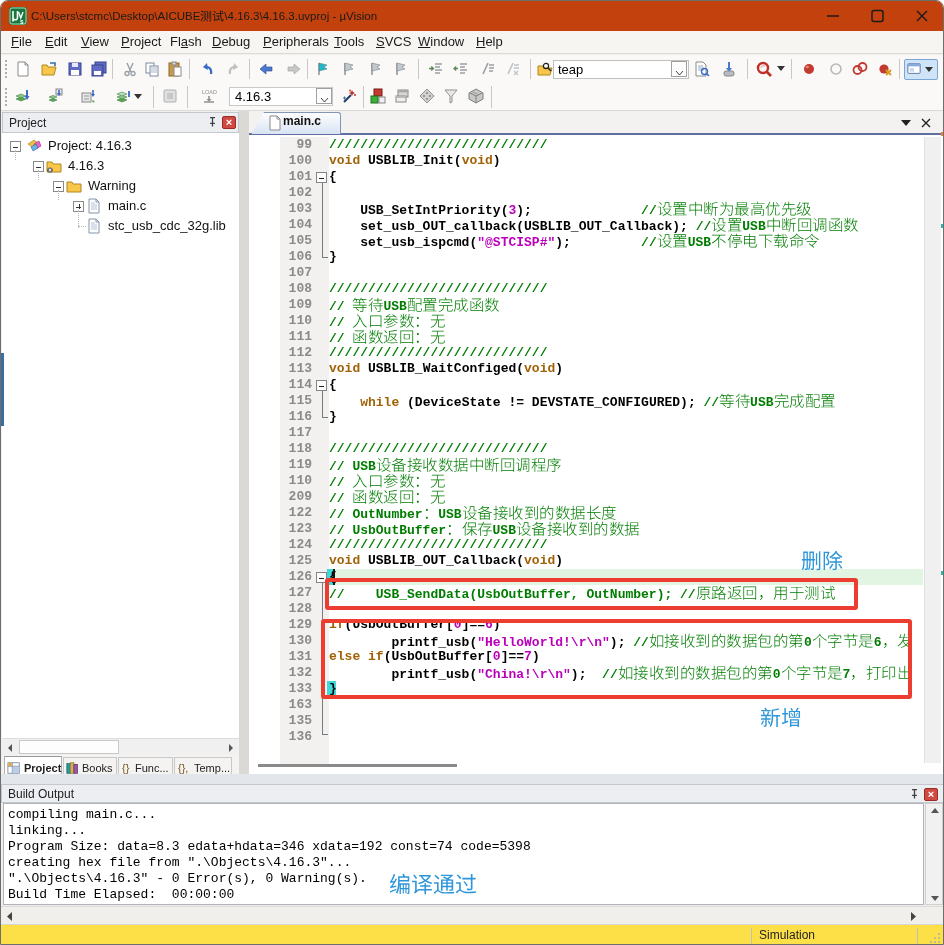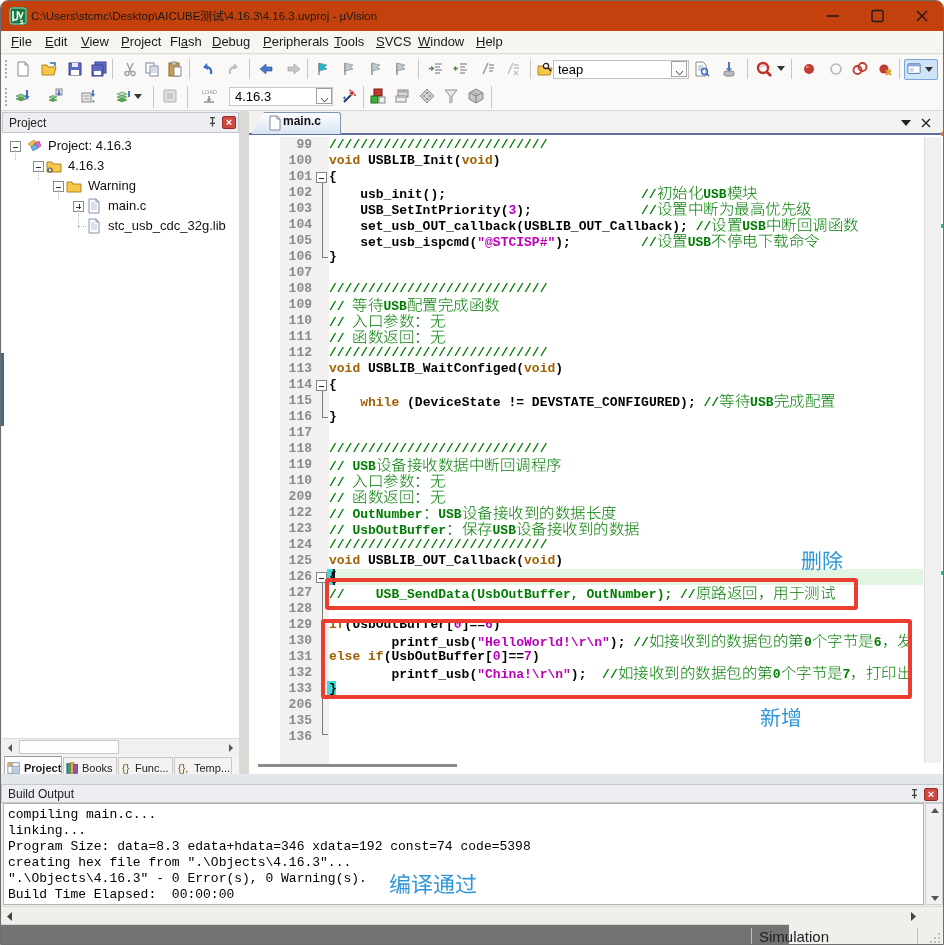--- a/index.html
+++ b/index.html
@@ -38,21 +38,21 @@
 .fb{position:absolute;width:11px;height:11px;background:#fdfdfd;border:1px solid #848484;z-index:3}
 .fb i{position:absolute;background:#222}
 .fb .fh{left:2px;top:4.5px;width:5px;height:1px}
 .fline{position:absolute;width:1px;background:#7a7a7a;z-index:2}
 .ftick{position:absolute;height:1px;background:#7a7a7a;z-index:2}
 .redbox{position:absolute;border:4px solid #ed3c30;border-radius:3px;z-index:5}
 .blab{position:absolute;color:#2e96d8;z-index:6}
 #bo{position:absolute;left:0;top:783px;width:944px;height:122px}
 #bohead{position:absolute;left:0;top:0;width:944px;height:19px;background:#eceef2;border:1px solid #c4c8cc;font-size:12px;color:#222;line-height:18px}
 #botext{position:absolute;left:2px;top:19px;width:921px;height:102px;background:#fff;border:1px solid #b0b4b8;font:13px/16px "Liberation Mono",monospace;color:#000;white-space:pre;padding:3px 0 0 4px}
-#statusbar{position:absolute;left:0;top:923px;width:788px;height:22px;background:#737373;border-top:1px solid #d8d6d2;font-size:15px;color:#222}
+#statusbar{position:absolute;left:0;top:923px;width:944px;height:22px;background:#fde047;border-top:1px solid #d8d6d2;font-size:12px;color:#222}
 .vline{position:absolute;width:1px;background:#c2c0be}
 .combo{position:absolute;background:#fff;border:1px solid #a8a8a8}
 .chev{position:absolute;border:1px solid #a0a0a0;background:#fdfdfd;text-align:center}
 
 </style></head><body>
 <div id="win">
 <svg width="0" height="0" style="position:absolute">
 <defs>
 <symbol id="u4e0b" viewBox="0 0 1000 1000">
           <path fill="currentColor" transform="translate(0,880) scale(1,-1)" d="M58 760V711H456V-74H506V485C629 422 774 334 851 275L882 319C801 378 641 471 516 531L506 520V711H943V760Z"></path>
@@ -683,31 +683,20 @@
 </div>
 <div id="gutter"></div>
 <div class="abs" style="left:78px;top:458px;width:596px;height:16px;background:#e2f5e2;z-index:1"></div>
 <div class="ln" style="left:31px;top:26px">99</div>
 <div class="cl" style="top:26px;z-index:2;left:80px"><span class="g">////////////////////////////</span></div>
 <div class="ln" style="left:31px;top:42px">100</div>
 <div class="cl" style="top:42px;z-index:2;left:80px"><span class="b">void</span> USBLIB_Init(<span class="b">void</span>)</div>
 <div class="ln" style="left:31px;top:58px">101</div>
 <div class="cl" style="top:58px;z-index:2;left:80px">{</div>
 <div class="ln" style="left:31px;top:74px">102</div>
-<div class="cl" style="top:74px;z-index:2;left:80px">    usb_init();                         <span class="g">//<svg class="k15" viewBox="0 0 1000 1000">
-              <use href="#u521d"></use>
-            </svg><svg class="k15" viewBox="0 0 1000 1000">
-              <use href="#u59cb"></use>
-            </svg><svg class="k15" viewBox="0 0 1000 1000">
-              <use href="#u5316"></use>
-            </svg>USB<svg class="k15" viewBox="0 0 1000 1000">
-              <use href="#u6a21"></use>
-            </svg><svg class="k15" viewBox="0 0 1000 1000">
-              <use href="#u5757"></use>
-            </svg></span></div>
 <div class="ln" style="left:31px;top:90px">103</div>
 <div class="cl" style="top:90px;z-index:2;left:80px">    USB_SetIntPriority(<span class="m">3</span>);              <span class="g">//<svg class="k15" viewBox="0 0 1000 1000">
               <use href="#u8bbe"></use>
             </svg><svg class="k15" viewBox="0 0 1000 1000">
               <use href="#u7f6e"></use>
             </svg><svg class="k15" viewBox="0 0 1000 1000">
               <use href="#u4e2d"></use>
             </svg><svg class="k15" viewBox="0 0 1000 1000">
               <use href="#u65ad"></use>
             </svg><svg class="k15" viewBox="0 0 1000 1000">
@@ -1037,21 +1026,21 @@
               <use href="#uff0c"></use>
             </svg><svg class="k15" viewBox="0 0 1000 1000">
               <use href="#u6253"></use>
             </svg><svg class="k15" viewBox="0 0 1000 1000">
               <use href="#u5370"></use>
             </svg><svg class="k15" viewBox="0 0 1000 1000">
               <use href="#u51fa"></use>
             </svg></span></div>
 <div class="ln" style="left:31px;top:570px">133</div>
 <div class="cl" style="top:570px;z-index:2;left:80px"><span class="brace">}</span></div>
-<div class="ln" style="left:31px;top:586px">206</div>
+<div class="ln" style="left:31px;top:586px">163</div>
 <div class="ln" style="left:31px;top:602px">135</div>
 <div class="ln" style="left:31px;top:618px">136</div>
 <div class="fb" style="left:67px;top:61px">
           <i class="fh"></i>
         </div>
 <div class="fb" style="left:67px;top:269px">
           <i class="fh"></i>
         </div>
 <div class="fb" style="left:67px;top:461px">
           <i class="fh"></i>

